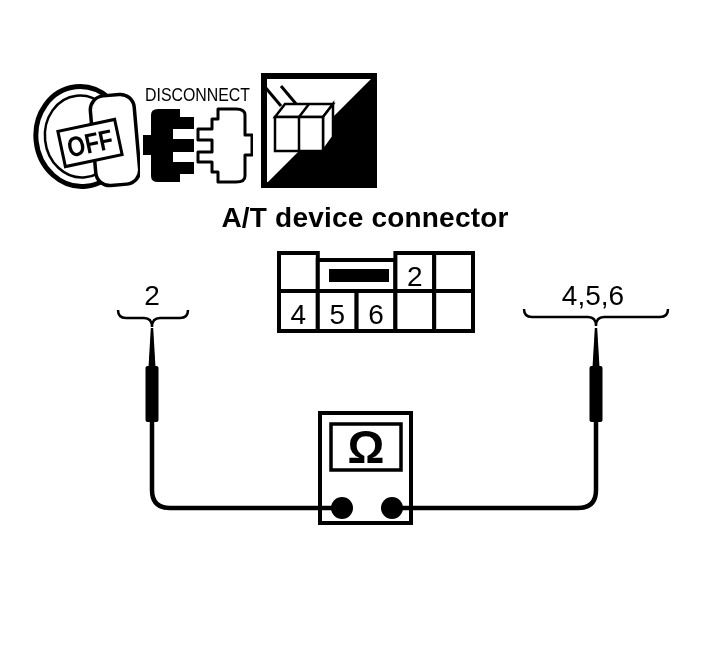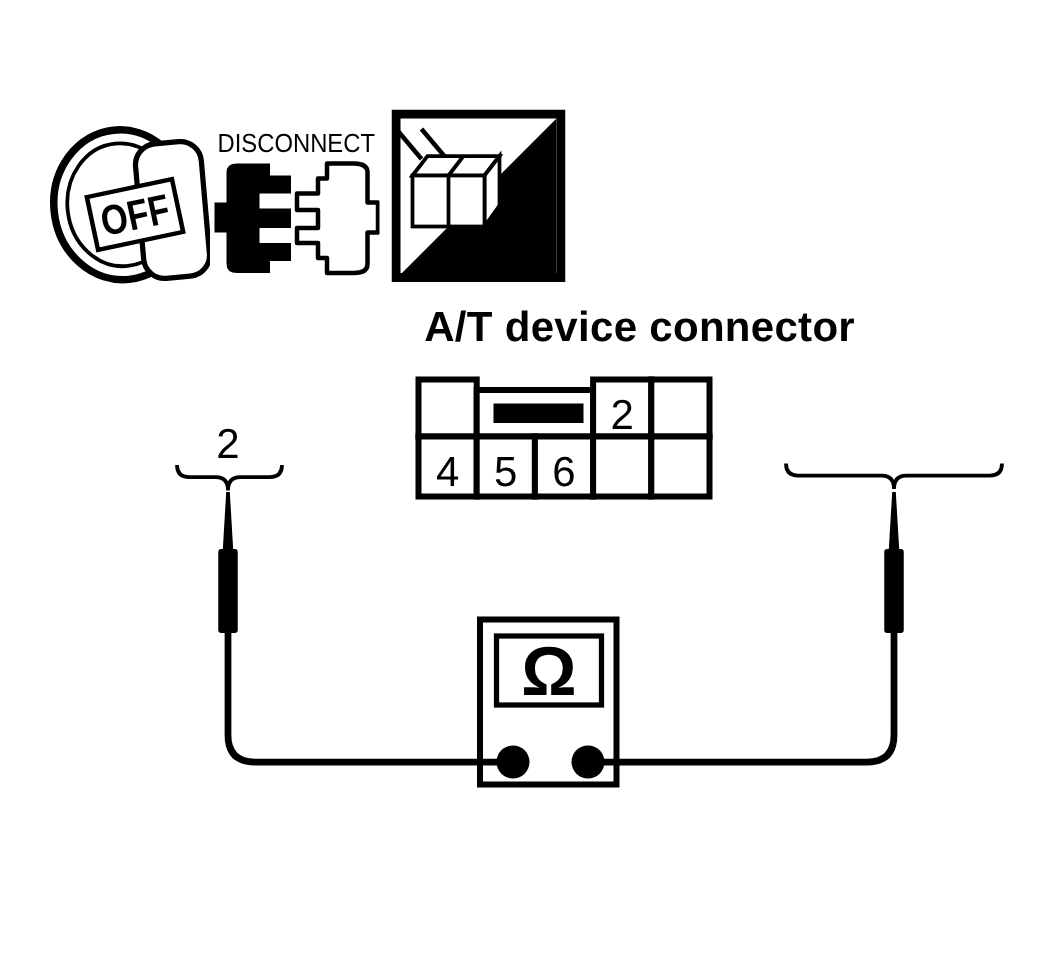--- a/index.html
+++ b/index.html
@@ -8,21 +8,21 @@
     position: relative;
     width: 705px;
     height: 646px;
     background: #ffffff;
     color: #000000;
     overflow: hidden;
   }
   .abs { position: absolute; }
   .connector-title {
     left: 160px; top: 202px; width: 410px; height: 32px;
-    font-size: 28px; font-weight: bold; text-align: right;
+    font-size: 28px; font-weight: bold; text-align: center;
     letter-spacing: 0.2px; color: #000;
   }
   .term-label {
     font-size: 28px; text-align: center; color: #000; line-height: 28px;
   }
   .term-label-left { left: 112px; top: 282px; width: 80px; }
   .term-label-right { left: 543px; top: 282px; width: 100px; }
   .figure-id {
     left: 37px; top: 546px; width: 260px;
     font-size: 25px; color: #000; letter-spacing: 1px;
@@ -87,20 +87,21 @@
       <rect x="158.2" y="43" width="38.8" height="40"></rect>
     </g>
     <rect x="53" y="21" width="60" height="13" fill="#000000"></rect>
     <text x="138.8" y="38" text-anchor="middle" font-size="28">2</text>
     <text x="22.4" y="76" text-anchor="middle" font-size="28">4</text>
     <text x="61.2" y="76" text-anchor="middle" font-size="28">5</text>
     <text x="100" y="76" text-anchor="middle" font-size="28">6</text>
   </svg>
 
   <div class="abs term-label term-label-left">2</div>
+  <div class="abs term-label term-label-right">4,5,6</div>
 
   <svg class="abs" style="left:0; top:0;" width="705" height="646" viewBox="0 0 705 646">
 
     <path d="M 118,310 Q 118,318 126,318 L 144,318 Q 152,318 152,327 Q 152,318 160,318 L 180,318 Q 188,318 188,310" fill="none" stroke="#000000" stroke-width="2.5"></path>
     <path d="M 524,309 Q 524,317 532,317 L 588,317 Q 596,317 596,326 Q 596,317 604,317 L 660,317 Q 668,317 668,309" fill="none" stroke="#000000" stroke-width="2.5"></path>
 
     <g fill="#000000">
       <polygon points="150.8,328 153.2,328 155.5,367 148.5,367"></polygon>
       <rect x="145.5" y="366" width="13" height="56" rx="2"></rect>
     </g>

